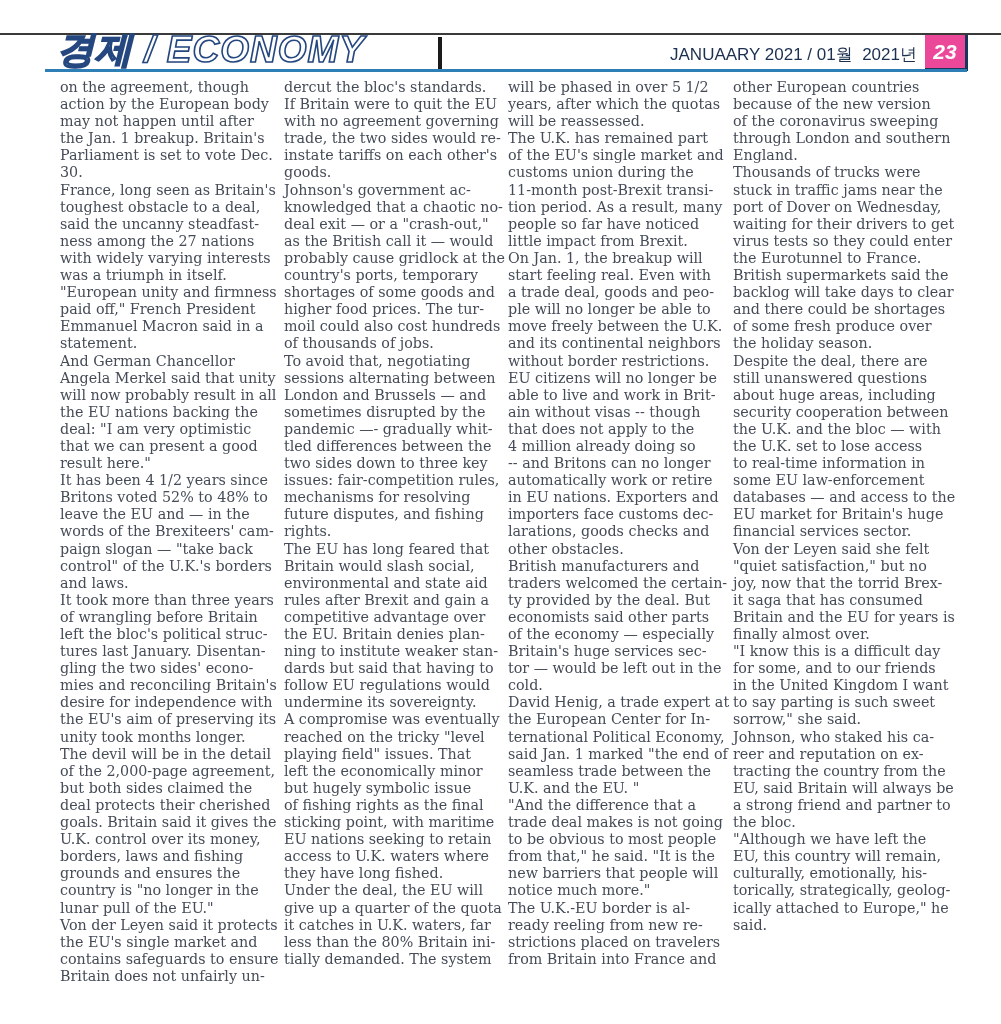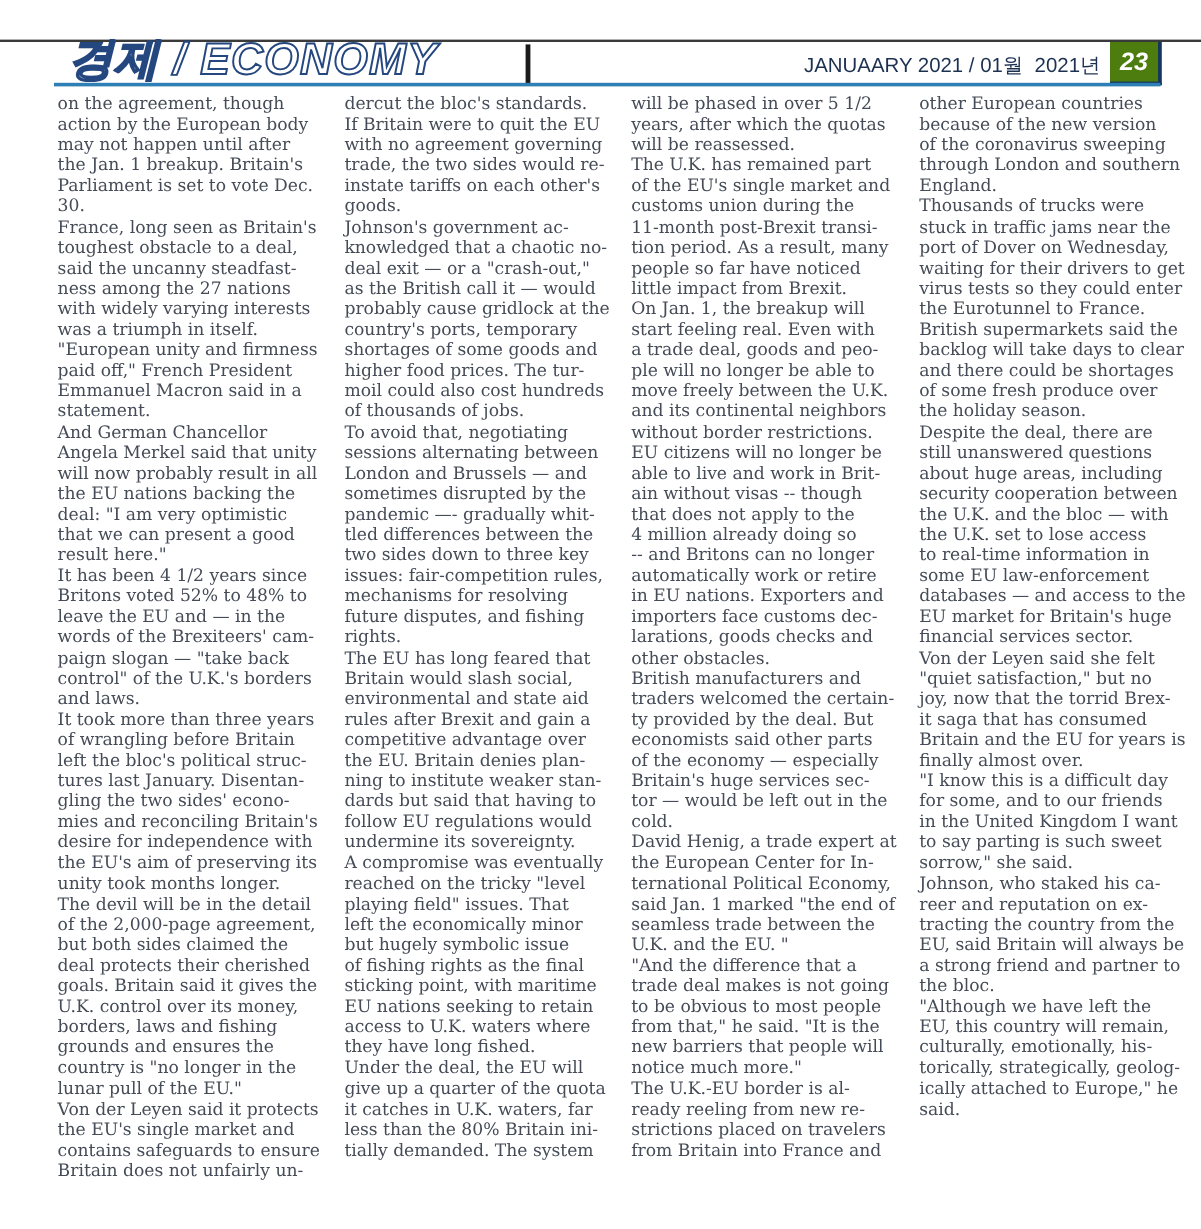--- a/index.html
+++ b/index.html
@@ -43,45 +43,45 @@
     font-family: "Liberation Sans", sans-serif;
     font-size: 17px;
     color: #1c3050;
     white-space: pre;
     text-align: center;
   }
   .page-number-badge {
     position: absolute;
     left: 925px; top: 35px;
     width: 40px; height: 33px;
-    background: #4d7c0f;
+    background: #ec4899;
     border-right: 3px solid #16365c;
     border-bottom: 3px solid #16365c;
     color: #ffffff;
     font-family: "Liberation Sans", sans-serif;
     font-weight: 700;
     font-style: italic;
     font-size: 21px;
     display: flex;
     align-items: center;
     justify-content: center;
   }
   .blue-rule {
     position: absolute;
     left: 45px; top: 69px;
     width: 922px; height: 3px;
     background: #2e7fb5;
   }
   .columns {
     position: absolute;
-    left: 48px; top: 79px;
+    left: 60px; top: 79px;
     width: 925px;
     display: grid;
     grid-template-columns: 217px 217px 218px 222px;
-    column-gap: 22px;
+    column-gap: 7px;
   }
   .col {
     font-family: "DejaVu Serif", serif;
     font-size: 14.3px;
     line-height: 17.1px;
     color: #454c57;
     white-space: pre;
     text-align: left;
   }
 </style>

